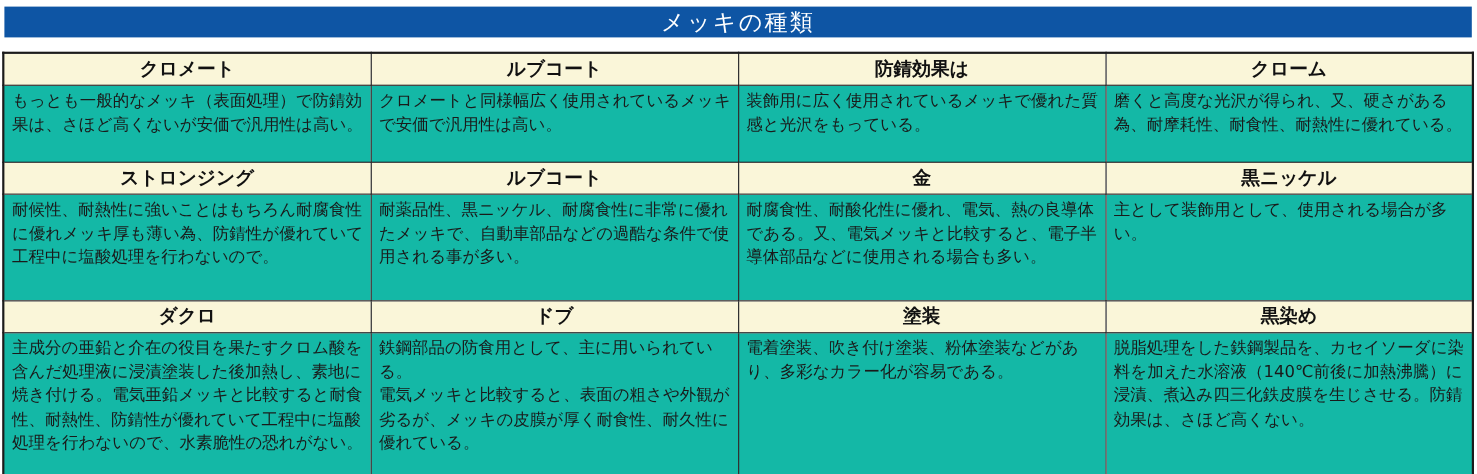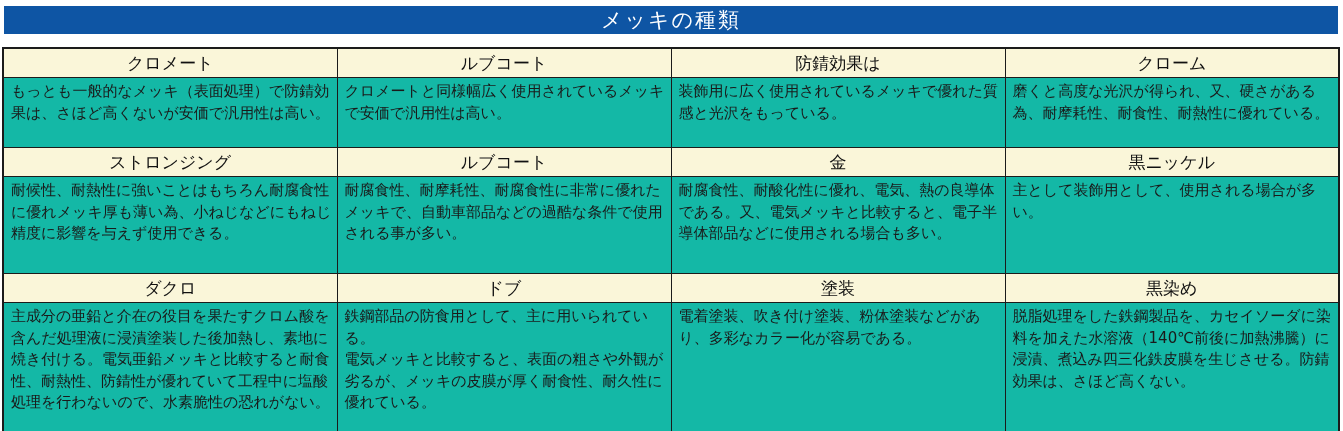--- a/index.html
+++ b/index.html
@@ -40,21 +40,21 @@
     border-collapse: collapse;
     table-layout: fixed;
     border: 2px solid #1b1b1b;
   }
   table.plating td {
     border: 1px solid #1b1b1b;
     overflow: hidden;
   }
   tr.hrow td {
     background: #faf6d9;
-    font-weight: normal;
+    font-weight: bold;
     font-size: 17px;
     color: #111111;
     text-align: center;
     vertical-align: middle;
     height: 26px;
     padding: 1px 0;
     line-height: 1.2;
   }
   tr.brow td {
     background: #14b8a6;
@@ -95,22 +95,22 @@
       <td>磨くと高度な光沢が得られ、又、硬さがある為、耐摩耗性、耐食性、耐熱性に優れている。</td>
     </tr>
 
     <tr class="hrow">
       <td>ストロンジング</td>
       <td>ルブコート</td>
       <td>金</td>
       <td>黒ニッケル</td>
     </tr>
     <tr class="brow brow-2">
-      <td>耐候性、耐熱性に強いことはもちろん耐腐食性に優れメッキ厚も薄い為、小ねじなどにもねじ精度に影響を与えず使用できる。</td>
-      <td>耐腐食性、耐摩耗性、耐腐食性に非常に優れたメッキで、自動車部品などの過酷な条件で使用される事が多い。</td>
+      <td>耐候性、耐熱性に強いことはもちろん耐腐食性に優れメッキ厚も薄い為、防錆性が優れていて工程中に塩酸処理を行わないので。</td>
+      <td>耐薬品性、黒ニッケル、耐腐食性に非常に優れたメッキで、自動車部品などの過酷な条件で使用される事が多い。</td>
       <td>耐腐食性、耐酸化性に優れ、電気、熱の良導体である。又、電気メッキと比較すると、電子半導体部品などに使用される場合も多い。</td>
       <td>主として装飾用として、使用される場合が多い。</td>
     </tr>
 
     <tr class="hrow">
       <td>ダクロ</td>
       <td>ドブ</td>
       <td>塗装</td>
       <td>黒染め</td>
     </tr>

